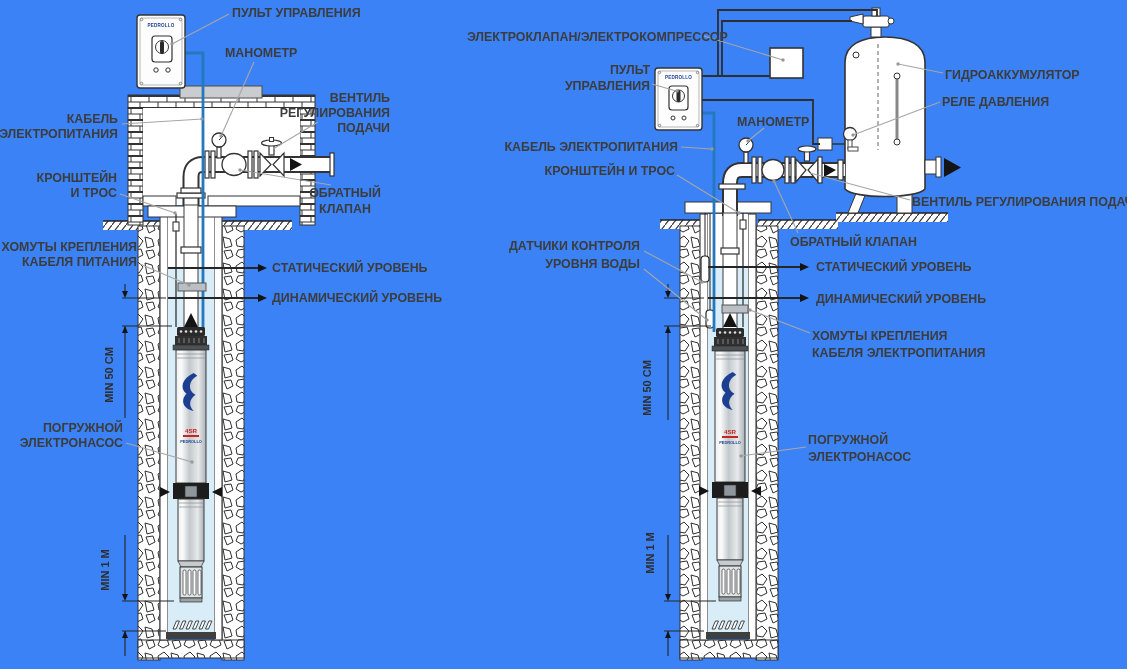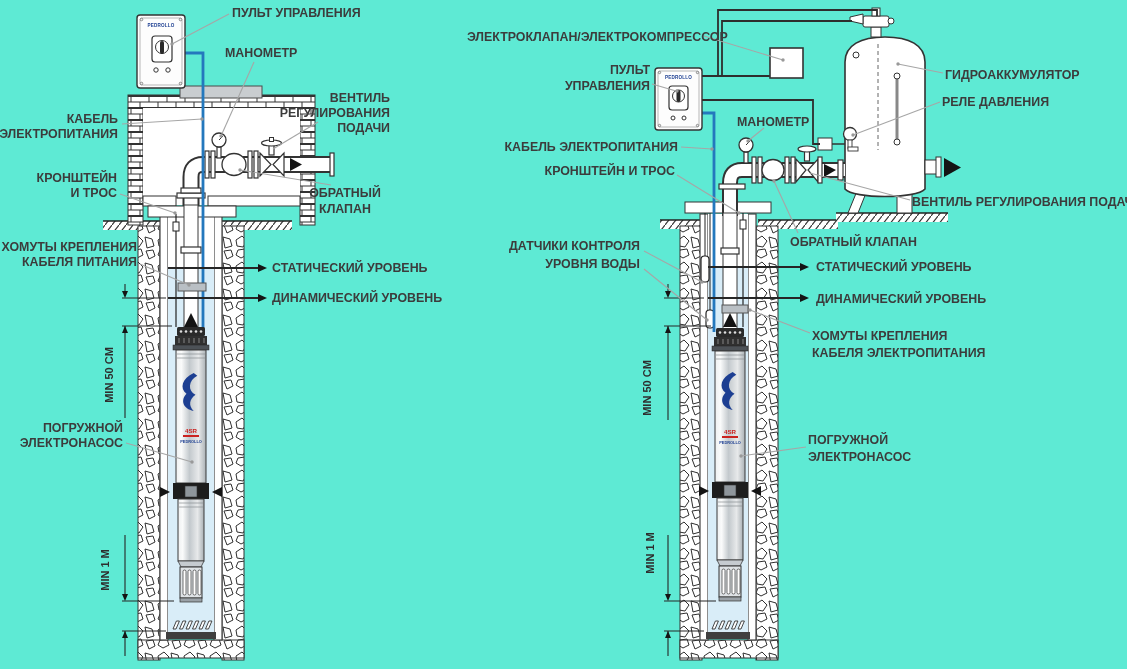--- a/index.html
+++ b/index.html
@@ -1,16 +1,16 @@
 <!DOCTYPE html>
 <html><head>
 <meta charset="utf-8">
 <style>
   html,body{margin:0;padding:0;background:#fff}
-  .stage{position:relative;width:1127px;height:669px;background:#5eead4;overflow:hidden}
+  .stage{position:relative;width:1127px;height:669px;background:#3b82f6;overflow:hidden}
   svg{position:absolute;left:0;top:0}
   .lbl{font-family:"Liberation Sans",sans-serif;font-size:12.4px;font-weight:600;fill:#3c3c3c}
   .lbl-sm{font-family:"Liberation Sans",sans-serif;font-size:11px;font-weight:600;fill:#2e2e2e}
   .brand{font-family:"Liberation Sans",sans-serif;font-size:4.6px;font-weight:700;fill:#1d3f92;letter-spacing:.2px}
   .model{font-family:"Liberation Sans",sans-serif;font-size:6.2px;font-weight:700;fill:#cb2320}
   .pbrand{font-family:"Liberation Sans",sans-serif;font-size:3.9px;font-weight:700;fill:#1d3f92}
   .ldr{stroke:#a6a6a6;stroke-width:1.1;fill:none}
   .lvl{stroke:#262626;stroke-width:1.8}
   .dim{stroke:#262626;stroke-width:1.1;fill:none}
   .wire{stroke:#2e2e2e;stroke-width:1.8;fill:none}

